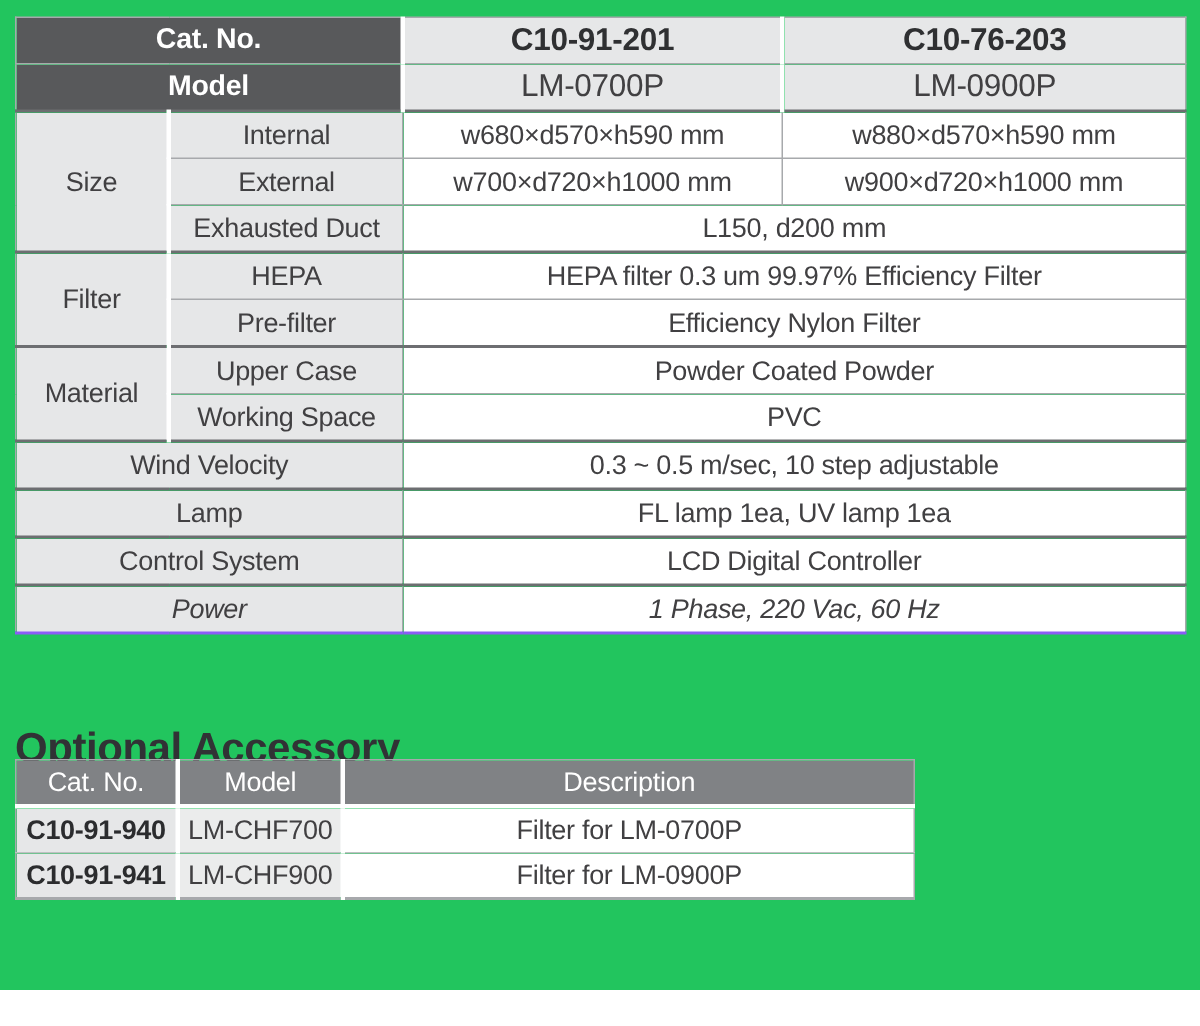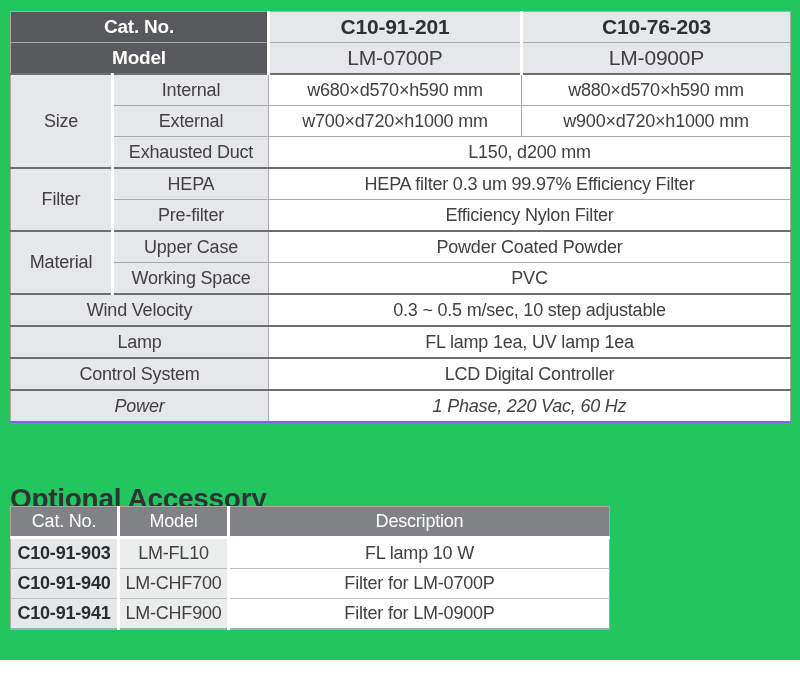--- a/index.html
+++ b/index.html
@@ -200,25 +200,20 @@
         <col style="width:110px">
         <col style="width:381px">
     </colgroup>
     <tbody>
       <tr>
         <th class="wgut">Cat. No.</th>
         <th class="wgut">Model</th>
         <th>Description</th>
       </tr>
       <tr>
-        <td class="c-cat">C10-91-903</td>
-        <td class="c-mod">LM-FL10</td>
-        <td class="c-desc">FL lamp 10 W</td>
-      </tr>
-      <tr>
         <td class="c-cat">C10-91-940</td>
         <td class="c-mod">LM-CHF700</td>
         <td class="c-desc">Filter for LM-0700P</td>
       </tr>
       <tr>
         <td class="c-cat">C10-91-941</td>
         <td class="c-mod">LM-CHF900</td>
         <td class="c-desc">Filter for LM-0900P</td>
       </tr>
     </tbody>

